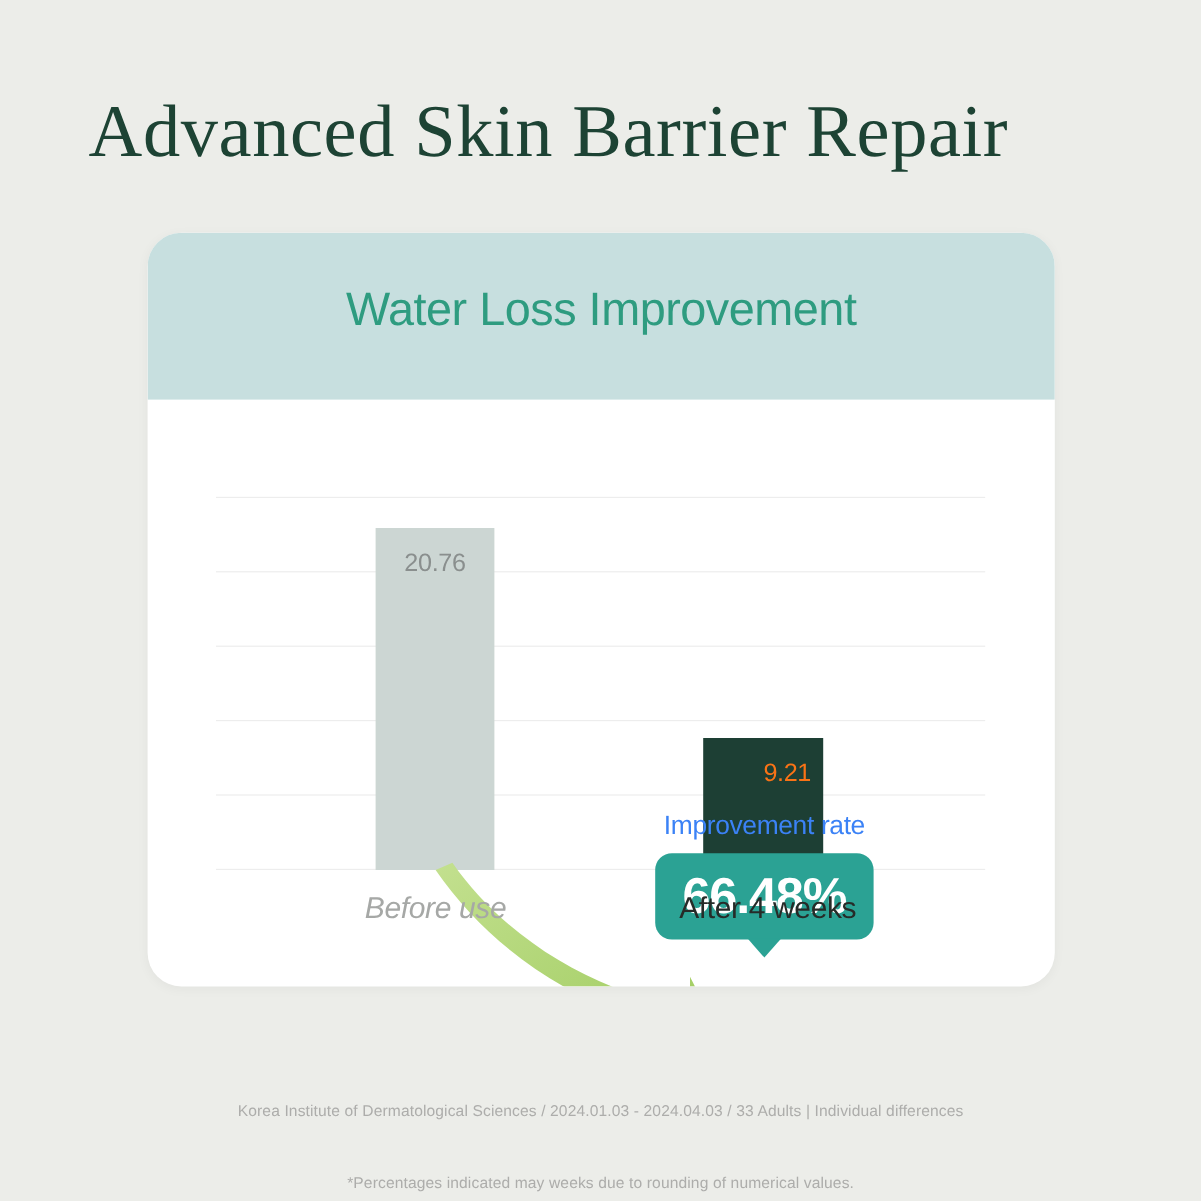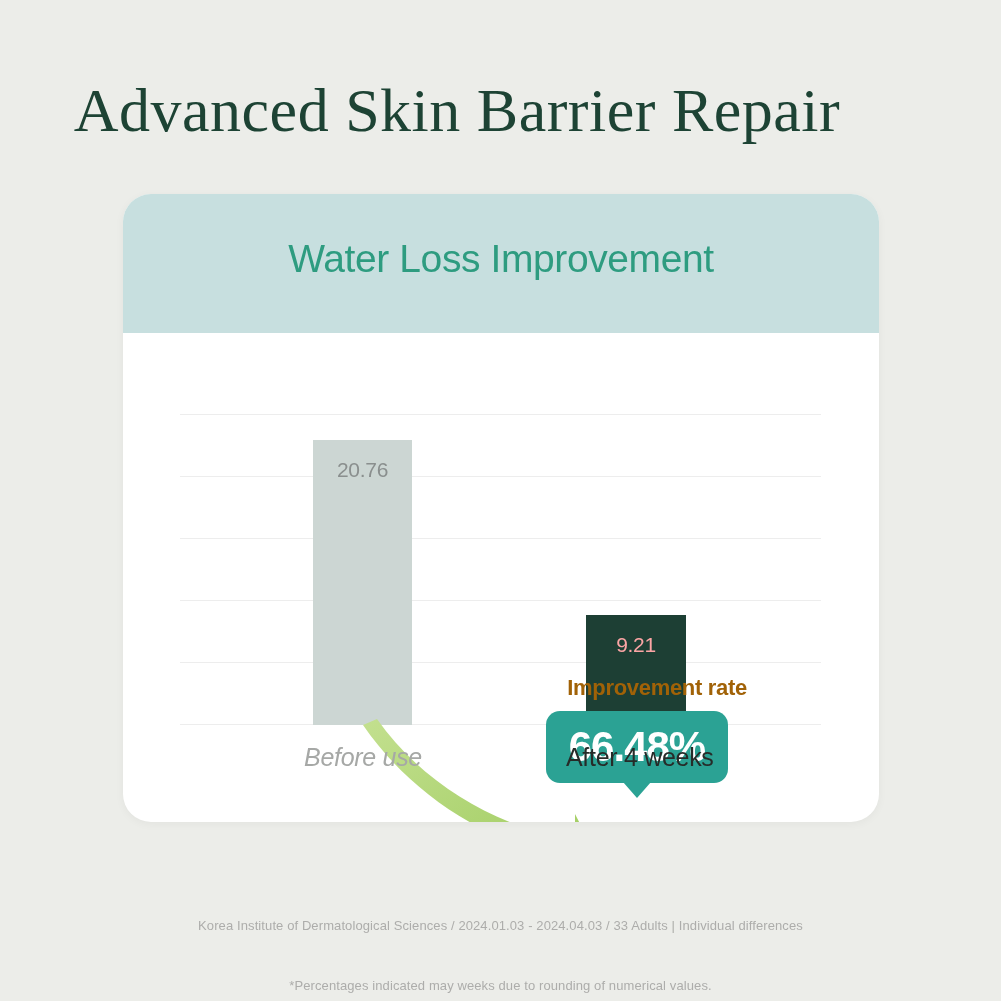--- a/index.html
+++ b/index.html
@@ -109,21 +109,22 @@
 
   #bar-after {
     left: 463px;
     width: 100px;
     top: 282px;
     height: 110px;
     background: #1d3f34;
   }
   #bar-after .bar-value {
     top: 17px;
-    color: #fca5a5;
+    color: #f97316;
+    margin-left: 20px;
   }
 
   .axis-label {
     position: absolute;
     top: 408px;
     text-align: center;
     font-size: 25px;
     line-height: 32px;
     letter-spacing: -0.3px;
     white-space: nowrap;
@@ -149,27 +150,26 @@
     height: 489px;
     pointer-events: none;
   }
 
   
   #improvement-rate-label {
     position: absolute;
     left: 404px;
     top: 341px;
     width: 220px;
-    text-align: right;
+    text-align: center;
     font-size: 22px;
     line-height: 28px;
-    color: #a16207;
+    color: #3b82f6;
     letter-spacing: -0.3px;
     white-space: nowrap;
-    font-weight: bold;
   }
   #improvement-badge {
     position: absolute;
     left: 423px;
     top: 378px;
     width: 182px;
     height: 72px;
     border-radius: 14px;
     background: #2ba294;
     display: flex;

